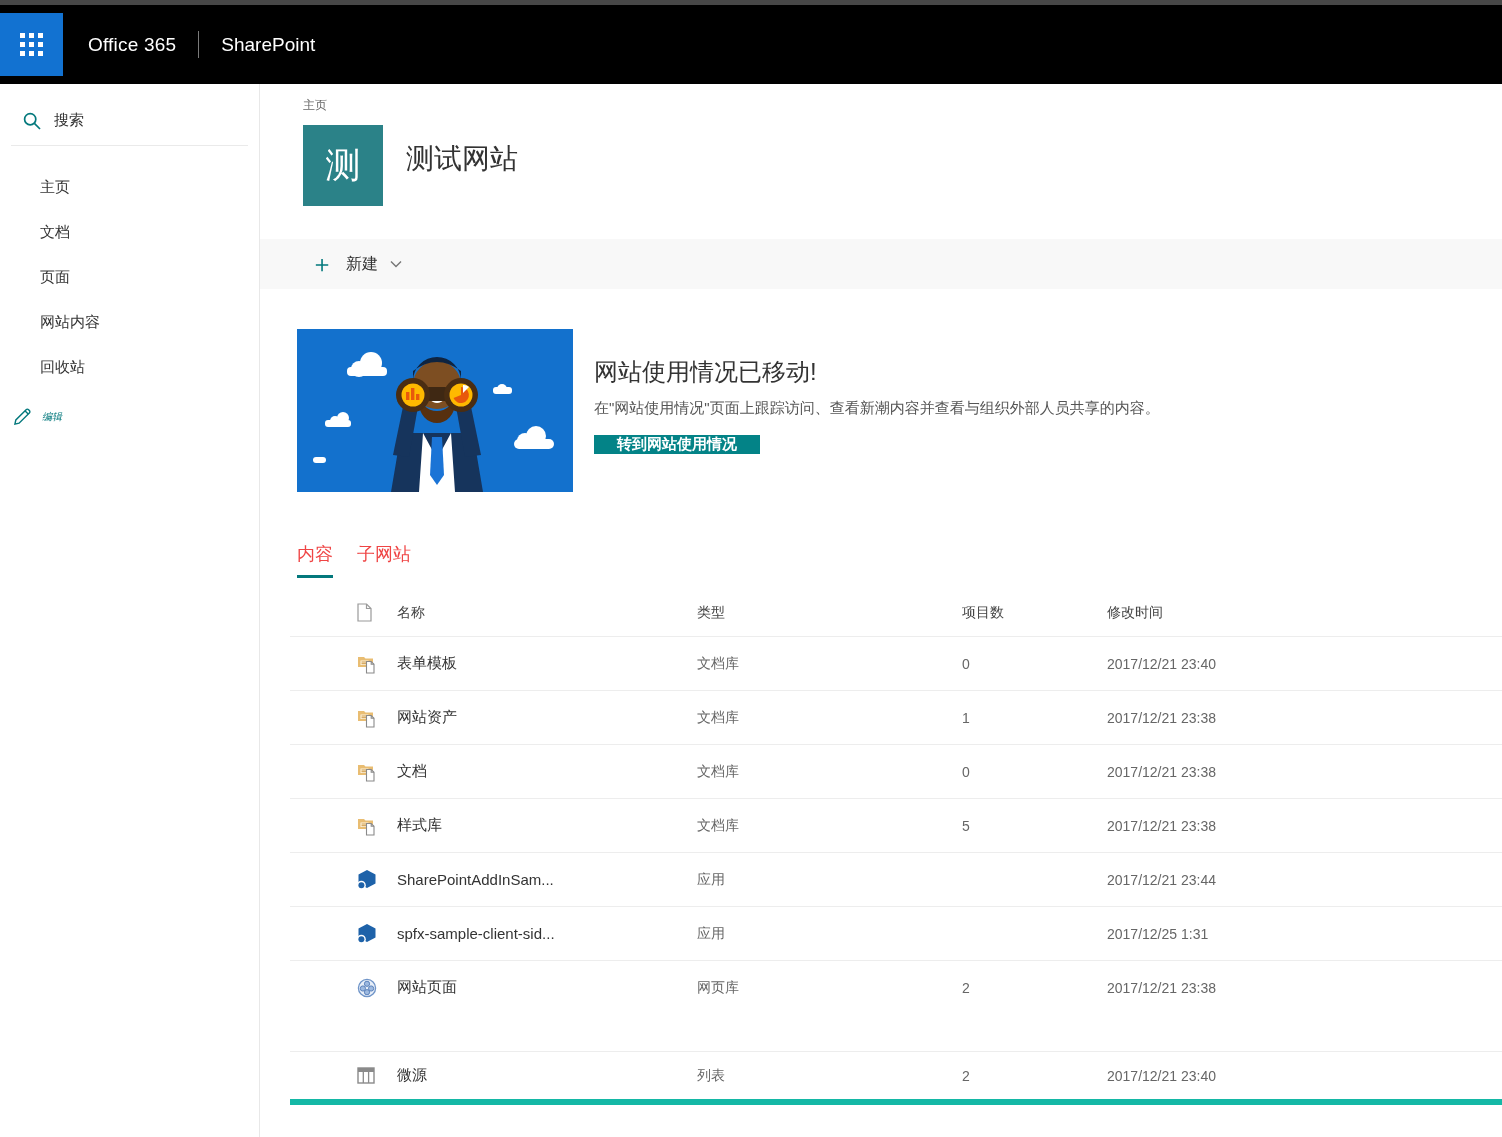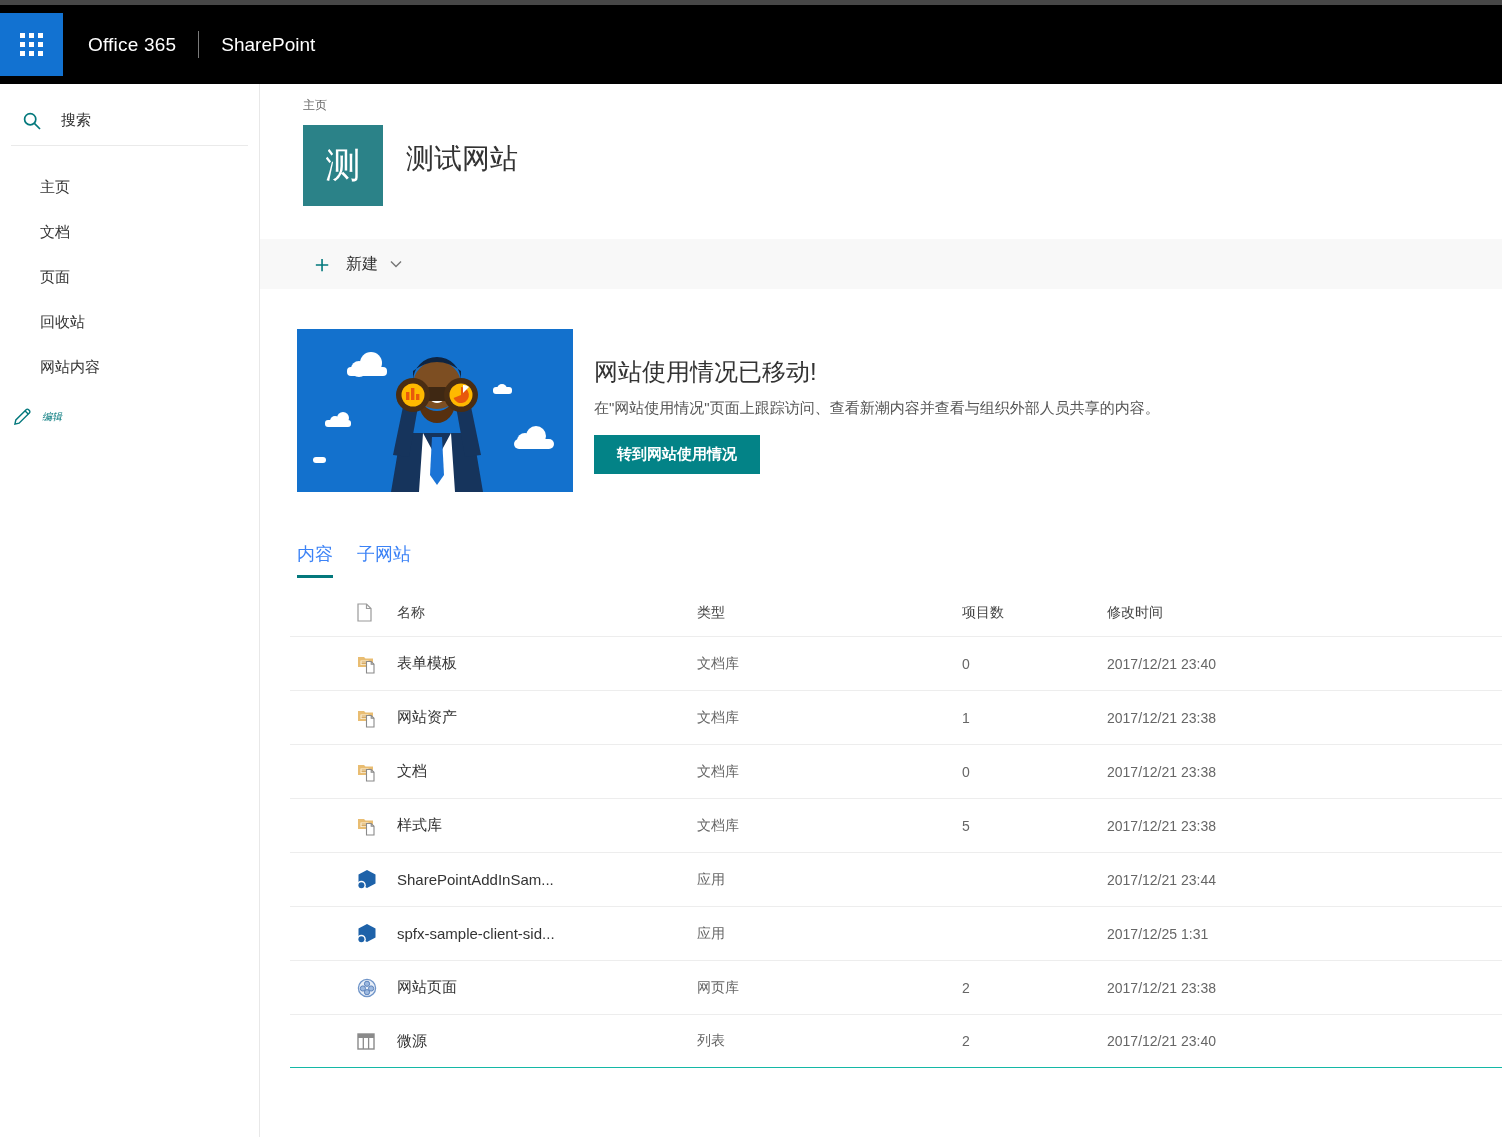--- a/index.html
+++ b/index.html
@@ -18,21 +18,21 @@
   .suite-app { color:#fff; font-size:19px; }
 
   
   .layout { display:flex; height:1069px; }
   .sidebar { width:260px; border-right:1px solid #e8e8e8; background:#fff; flex:none; }
   .main { flex:1; min-width:0; }
 
   
   .search-row { display:flex; align-items:center; padding:27px 0 0 23px; }
   .search-row svg { flex:none; }
-  .search-label { font-size:15px; color:#333; margin-left:20px; }
+  .search-label { font-size:15px; color:#333; margin-left:13px; }
   .side-divider { border-bottom:1px solid #eaeaea; margin:15px 11px 0 11px; }
   .nav { margin-top:18px; }
   .nav-item { font-size:15px; color:#333; padding:12px 0 12px 40px; cursor:pointer; line-height:21px; }
   .edit-row { display:flex; align-items:center; margin-top:8px; padding:10px 0 10px 13px;
     color:var(--accent,#03787c); cursor:pointer; }
   .edit-label { font-size:10px; margin-left:10px;font-style:italic; }
 
   
   .site-header { padding:13px 0 0 43px; }
   .breadcrumb { font-size:12px; color:#666; cursor:pointer; }
@@ -48,38 +48,38 @@
   .new-label { font-size:16px; color:#333; margin-left:12px; }
   .chev { margin-left:12px; color:#767676; }
 
   
   .banner { display:flex; margin:40px 0 0 37px; }
   .banner-img { width:276px; height:163px; flex:none; }
   .banner-text { margin-left:21px; padding-top:27px; }
   .banner-title { font-size:24px; font-weight:400; color:#333; }
   .banner-desc { font-size:15px; color:#555; margin-top:11px; }
   .banner-btn { display:inline-block; margin-top:17px; background:var(--btn-teal,#038387);
-    color:#fff; font-size:15px; font-weight:bold; padding:10px 23px; border:none; cursor:pointer; }
+    color:#fff; font-size:15px; font-weight:bold; padding:0 23px; border:none; cursor:pointer; }
 
   
   .tabs { display:flex; margin:50px 0 0 37px; }
-  .tab { font-size:18px; color:#3b82f6; margin-right:24px; padding-bottom:9px; cursor:pointer; position:relative; }
+  .tab { font-size:18px; color:#ef4444; margin-right:24px; padding-bottom:9px; cursor:pointer; position:relative; }
   .tab.active { font-weight:400; }
   .tab.active::after { content:""; position:absolute; left:0; right:0; bottom:-3px; height:3px;
     background:var(--accent,#03787c); }
 
   
   .table { margin:14px 0 0 30px; }
   .trow, .thead {
     display:grid; grid-template-columns:40px 300px 265px 145px 1fr;
     align-items:center; padding-left:67px;
   }
   .thead { height:47px; color:#444; font-size:14px; }
   .trow { height:54px; border-top:1px solid #ededed; cursor:pointer; }
-  .trow:last-child { border-bottom:1px solid #14b8a6; }
+  .trow:last-child { border-bottom:6px solid #14b8a6;margin-top:37px; }
   .cell { overflow:hidden; white-space:nowrap; text-overflow:ellipsis; }
   .icon-cell { display:flex; align-items:center; }
   .name { font-size:15px; color:#333; padding-right:16px; }
   .type, .count, .time { font-size:14px; color:#666; }
 </style>
 </head>
 <body>
 
 <div class="top-strip"></div>
 
@@ -109,22 +109,22 @@
         <circle cx="7.2" cy="7.2" r="5.6" fill="none" stroke="#03787c" stroke-width="1.7"></circle>
         <line x1="11.4" y1="11.4" x2="17" y2="17" stroke="#03787c" stroke-width="1.7"></line>
       </svg>
       <span class="search-label">搜索</span>
     </div>
     <div class="side-divider"></div>
     <div class="nav" id="nav">
         <div class="nav-item">主页</div>
         <div class="nav-item">文档</div>
         <div class="nav-item">页面</div>
+        <div class="nav-item">网站内容</div>
         <div class="nav-item">回收站</div>
-        <div class="nav-item">网站内容</div>
       </div>
     <div class="edit-row">
       <svg width="19" height="19" viewBox="0 0 20 20">
         <path d="M2 18 L3 13.6 L13.8 2.8 A1.8 1.8 0 0 1 16.4 2.8 L17.2 3.6 A1.8 1.8 0 0 1 17.2 6.2 L6.4 17 Z" fill="none" stroke="#03787c" stroke-width="1.5"></path>
         <line x1="12.6" y1="4" x2="16" y2="7.4" stroke="#03787c" stroke-width="1.5"></line>
       </svg>
       <span class="edit-label">编辑</span>
     </div>
   </div>
 

